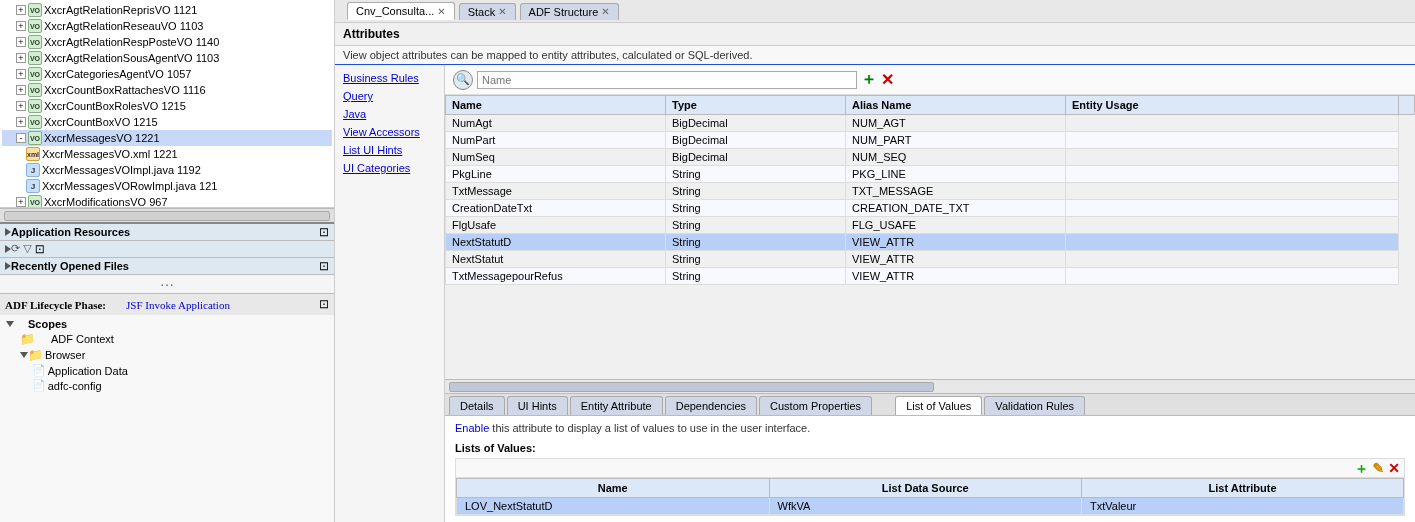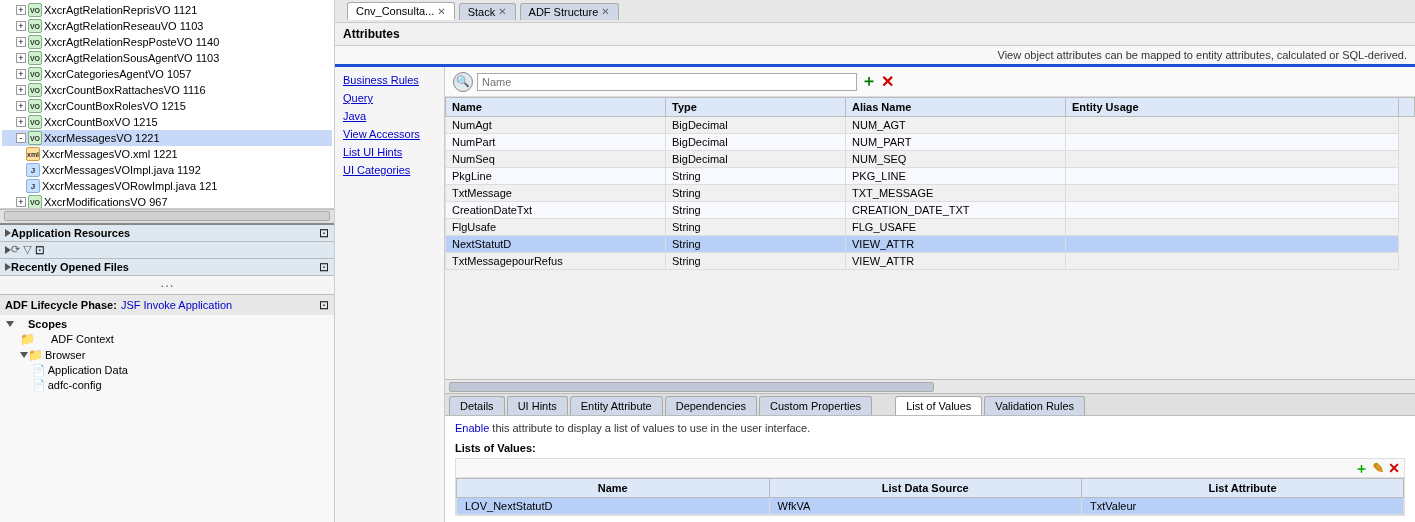--- a/index.html
+++ b/index.html
@@ -27,21 +27,21 @@
     .nav-tabs { background: #e8e8e8; border-bottom: 1px solid #ccc; display: flex; align-items: center; padding: 2px 12px; gap: 4px; }
     .nav-tab { padding: 2px 8px; background: #d0d8e8; border: 1px solid #aaa; border-bottom: none; cursor: pointer; font-size: 11px; display: flex; align-items: center; gap: 3px; border-radius: 3px 3px 0 0; }
     .nav-tab.active { background: white; border-bottom: 1px solid white; }
     .nav-tab .close-btn { color: #666; font-size: 10px; cursor: pointer; }
 
     
     .attributes-panel { display: flex; flex-direction: column; flex: 1; overflow: hidden; }
 
     .attr-header { background: #f0f0f0; padding: 4px 8px; border-bottom: 1px solid #ccc; }
     .attr-header h3 { font-size: 12px; font-weight: bold; }
-    .attr-description { font-size: 11px; color: #333; padding: 3px 8px; background: #f8f8f8; border-bottom: 3px solid #1d4ed8; text-align: right; }
+    .attr-description { font-size: 11px; color: #333; padding: 3px 8px; background: #f8f8f8; border-bottom: 1px solid #1d4ed8; }
 
     
     .attr-content { display: flex; flex: 1; overflow: hidden; }
 
     .attr-sidebar { width: 110px; background: #f5f5f5; border-right: 1px solid #ccc; padding: 4px 0; }
     .attr-sidebar-item { padding: 3px 8px; cursor: pointer; font-size: 11px; color: #0000cc; text-decoration: underline; }
 
     
     .attr-main { flex: 1; display: flex; flex-direction: column; overflow: hidden; }
 
@@ -90,21 +90,21 @@
     .icon-btn.red { color: #cc0000; }
 
     
     .left-bottom { display: flex; flex-direction: column; border-top: 2px solid #888; }
     .left-section-row { display: flex; align-items: center; background: #dde8f0; border-bottom: 1px solid #bbb; padding: 1px 5px; cursor: pointer; }
     .left-section-label { font-size: 11px; font-weight: bold; flex: 1; }
     .left-section-icons { display: flex; gap: 3px; }
 
     
     .adf-lifecycle { background: #e8e8e8; border-top: 1px solid #bbb; padding: 3px 5px; }
-    .adf-phase-line { display: flex; align-items: center; gap: 4px; font-size: 11px; }
+    .adf-phase-line { display: flex; align-items: center; gap: 20px; font-size: 11px; font-family: Liberation Serif, serif; }
     .adf-phase-label { font-weight: bold; }
     .adf-phase-value { color: #0000cc; font-weight: normal; }
 
     
     .scopes-tree { background: #f8f8f8; padding: 2px 4px; overflow-y: auto; flex: 1; }
     .scope-row { display: flex; align-items: center; padding: 1px 2px; font-size: 11px; cursor: pointer; }
     .folder-icon-blue { color: #5588cc; font-size: 12px; }
     .folder-icon-plain { color: #888; font-size: 12px; }
 
     .triangle-right { display: inline-block; width: 0; height: 0; border-top: 4px solid transparent; border-bottom: 4px solid transparent; border-left: 6px solid #555; }
@@ -354,20 +354,26 @@
                   <td></td>
                 </tr>
                 <tr>
                   <td>FlgUsafe</td>
                   <td>String</td>
                   <td>FLG_USAFE</td>
                   <td></td>
                 </tr>
                 <tr class="selected">
                   <td>NextStatutD</td>
+                  <td>String</td>
+                  <td>VIEW_ATTR</td>
+                  <td></td>
+                </tr>
+                <tr>
+                  <td>NextStatut</td>
                   <td>String</td>
                   <td>VIEW_ATTR</td>
                   <td></td>
                 </tr>
                 <tr>
                   <td>TxtMessagepourRefus</td>
                   <td>String</td>
                   <td>VIEW_ATTR</td>
                   <td></td>
                 </tr>

